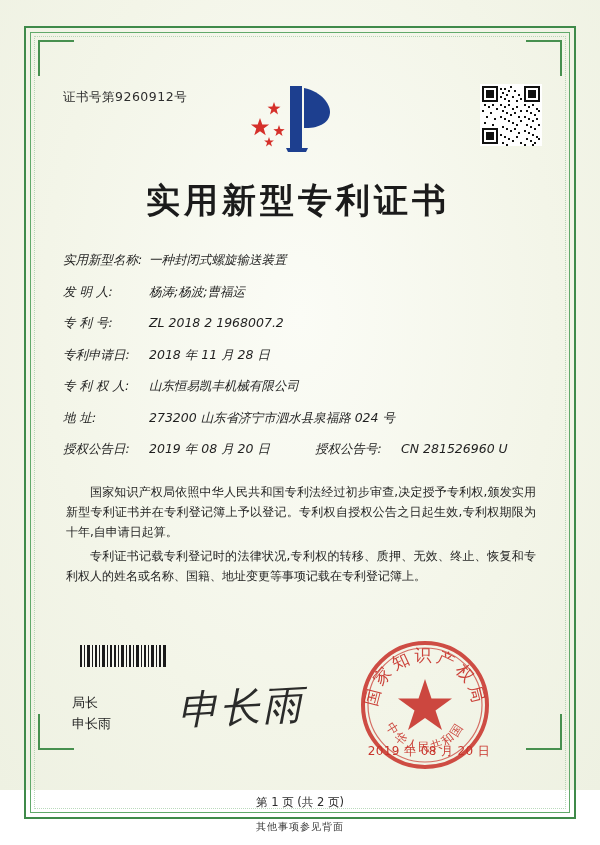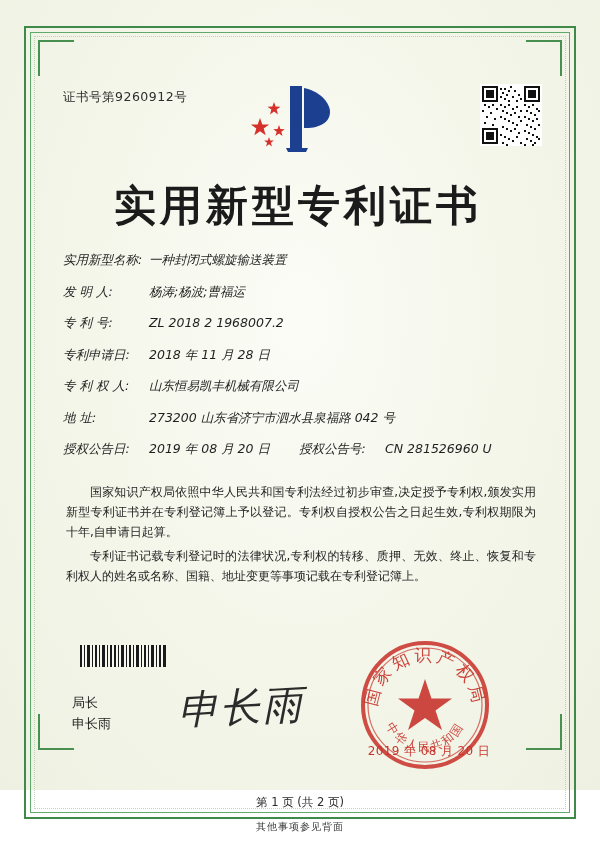--- a/index.html
+++ b/index.html
@@ -83,21 +83,21 @@
     right: 58px; top: 84px;
     width: 62px; height: 62px;
     background: #ffffff;
   }
 
   .title {
     position: absolute;
     left: 0; right: 4px;
     top: 178px;
     text-align: center;
-    font-size: 42px;
+    font-size: 34px;
     letter-spacing: 4px;
     font-weight: bold;
     color: #1b1b1b;
     font-family: "DejaVu Sans", "Liberation Sans", sans-serif;
   }
 
   
   .fields {
     position: absolute;
     left: 63px;
@@ -118,20 +118,21 @@
     letter-spacing: 0px;
     color: #1f1f1f;
   }
   .row .val {
     flex: 1 1 auto;
     color: #1f1f1f;
   }
 
   .row.pair .val2-lbl {
     flex: 0 0 86px;
+    margin-left: 16px;
   }
 
   
   .paras {
     position: absolute;
     left: 66px;
     top: 482px;
     width: 470px;
     font-size: 12px;
     line-height: 20px;
@@ -355,21 +356,21 @@
     <div class="row">
       <div class="lbl">专利申请日:</div>
       <div class="val">2018 年 11 月 28 日</div>
     </div>
     <div class="row">
       <div class="lbl">专 利 权 人:</div>
       <div class="val">山东恒易凯丰机械有限公司</div>
     </div>
     <div class="row">
       <div class="lbl">地 址:</div>
-      <div class="val">273200 山东省济宁市泗水县泉福路 042 号</div>
+      <div class="val">273200 山东省济宁市泗水县泉福路 024 号</div>
     </div>
     <div class="row pair">
       <div class="lbl">授权公告日:</div>
       <div class="val" style="flex:0 0 150px">2019 年 08 月 20 日</div>
       <div class="val2-lbl">授权公告号:</div>
       <div class="val">CN 281526960 U</div>
     </div>
   </div>
 
   <div class="paras">

